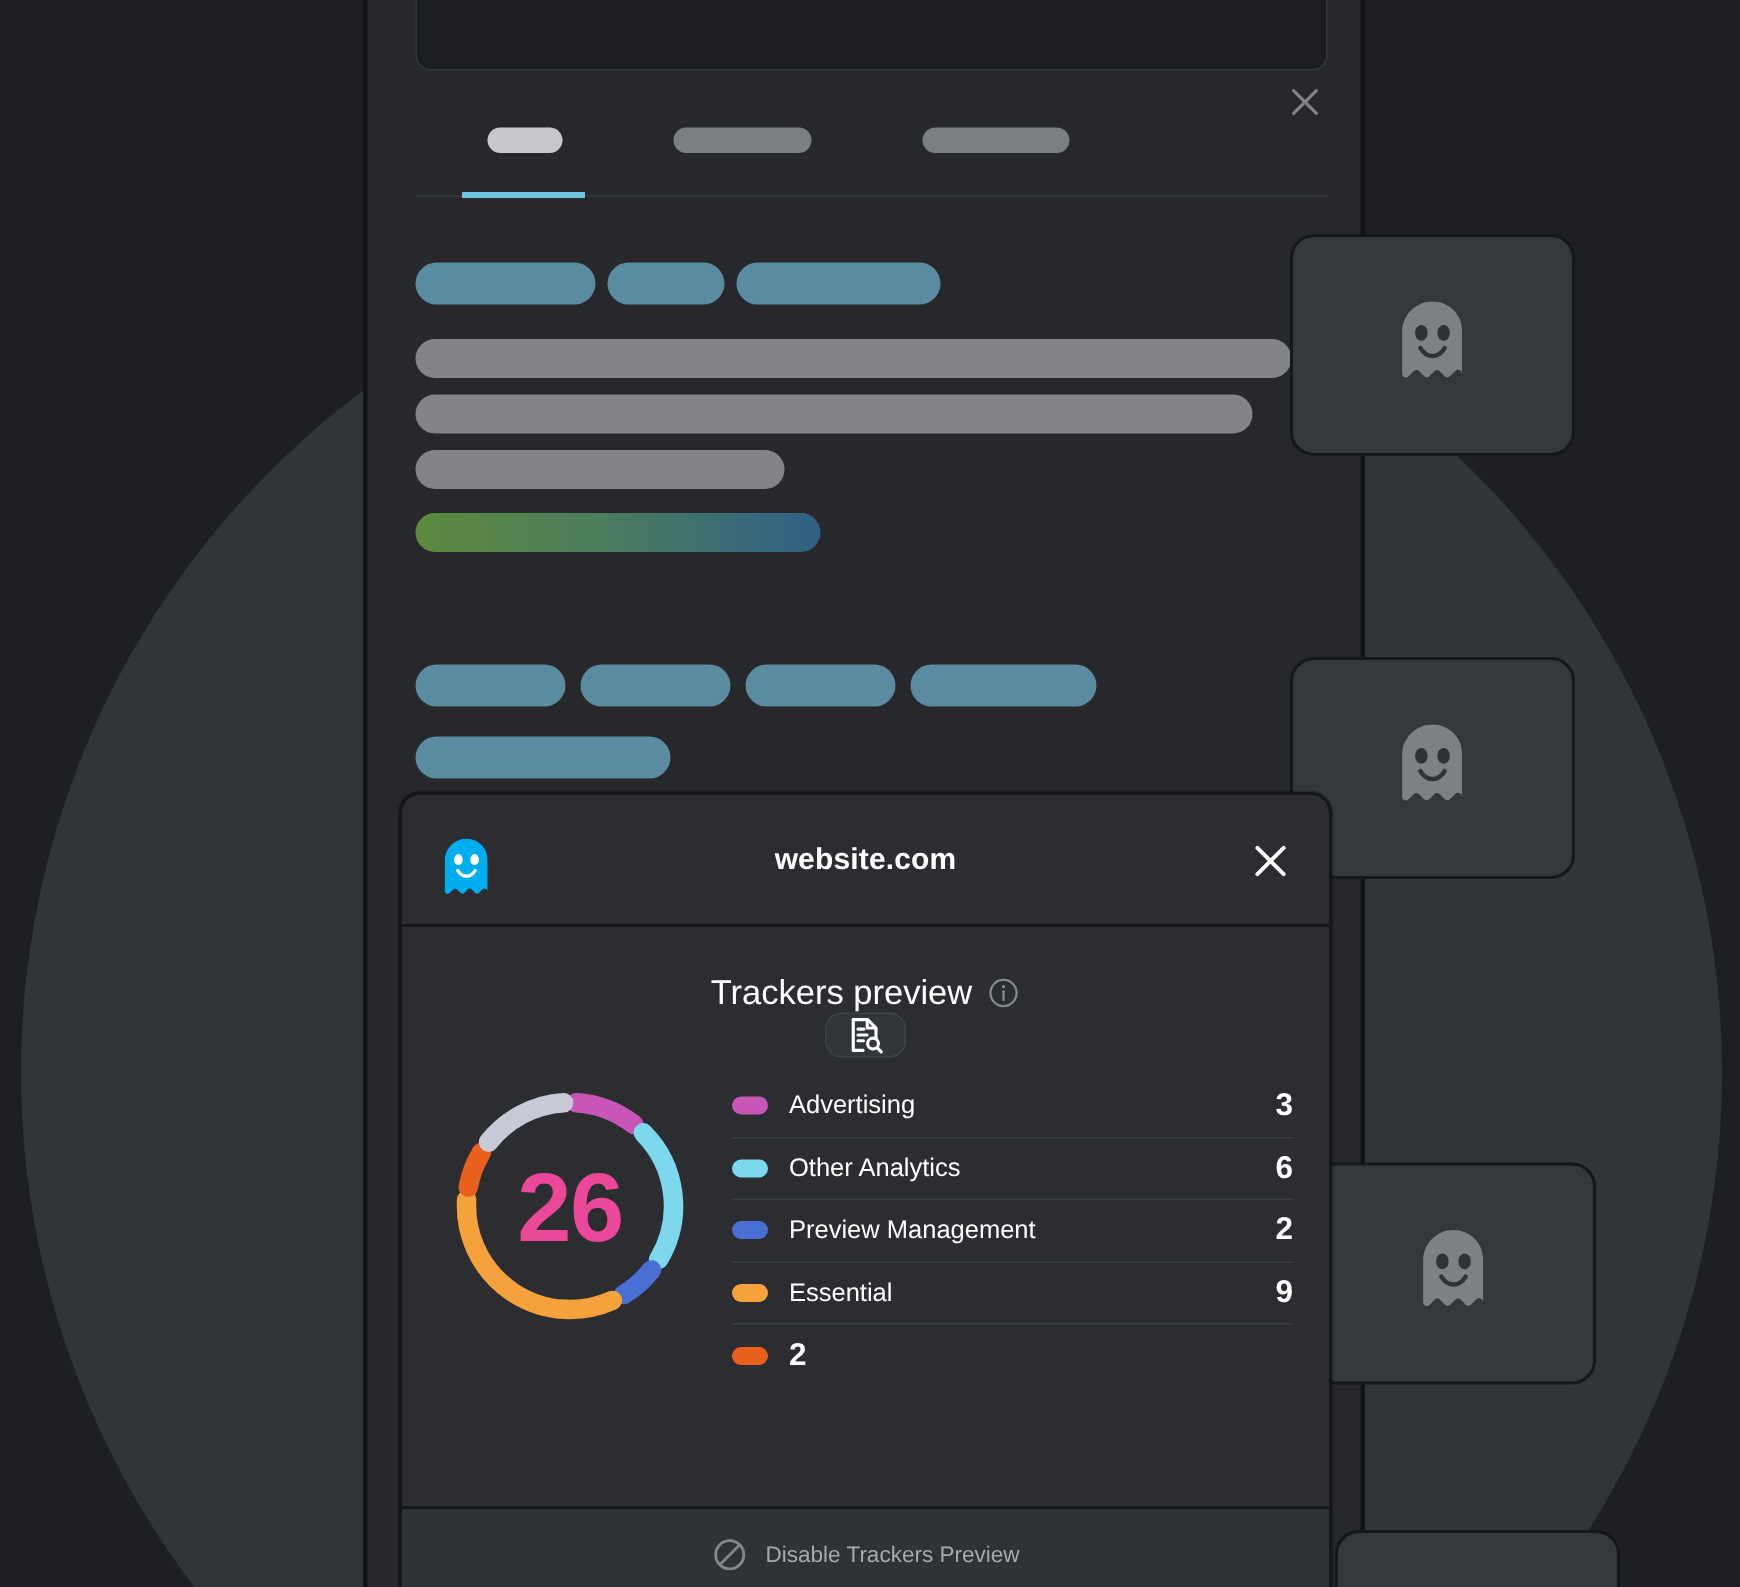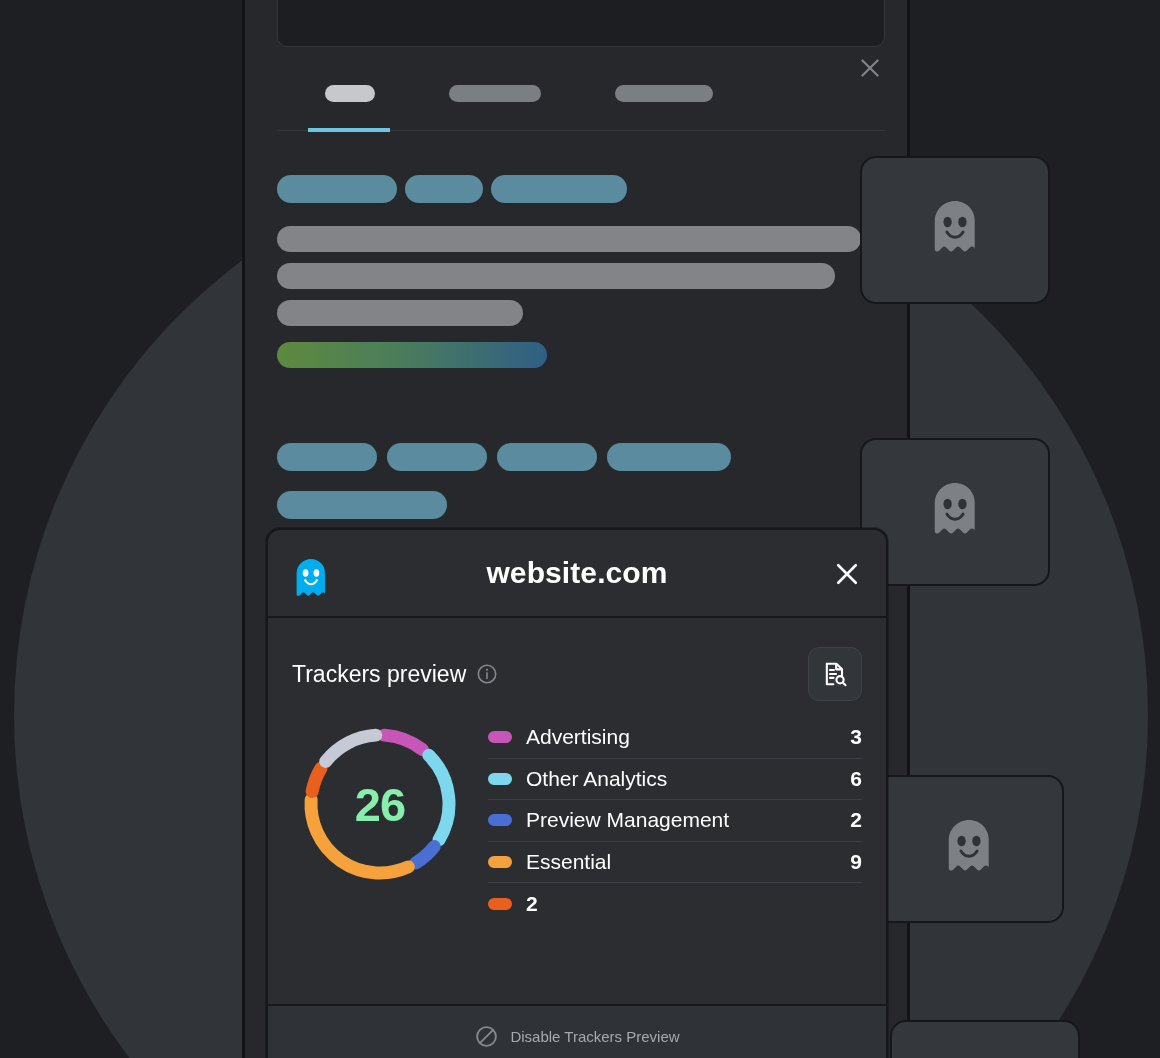--- a/index.html
+++ b/index.html
@@ -107,33 +107,34 @@
   .popup-header {
     position: relative;
     height: 88px;
     border-bottom: 2px solid #16181b;
     display: flex; align-items: center;
   }
   .popup-logo { position: absolute; left: 25px; top: 28px; width: 36px; height: 40px; }
   .popup-logo svg { width: 100%; height: 100%; }
   .popup-title {
     width: 100%; text-align: center;
-    color: #ffffff; font-size: 30px; font-weight: bold;
+    color: #ffffff; font-size: 20px; font-weight: bold;
     letter-spacing: .1px;
   }
   .popup-close {
     position: absolute; right: 24px; top: 29px;
     width: 30px; height: 30px; cursor: pointer;
   }
   .popup-close svg { display: block; width: 100%; height: 100%; }
 
   .popup-body { padding: 30px 24px 0 24px; }
   .tp-head {
     display: flex; align-items: center; justify-content: space-between;
     height: 52px;
+    flex-direction: column;
   }
   .tp-head-left { display: flex; align-items: center; gap: 10px; }
   .tp-title { color: #ffffff; font-size: 23px; font-weight: normal; }
   .info-icon { width: 22px; height: 22px; opacity: .68; }
   .info-icon svg { display: block; width: 100%; height: 100%; }
   .doc-btn {
     width: 54px; height: 54px;
     background: #32353a;
     border: 1px solid #3f4349;
     border-radius: 11px;
@@ -142,36 +143,36 @@
   }
   .doc-btn svg { width: 28px; height: 28px; }
 
   
   .tp-content { display: flex; gap: 20px; margin-top: 16px; }
   .donut-wrap { position: relative; width: 176px; height: 176px; flex: 0 0 176px; }
   .donut-wrap svg { position: absolute; inset: 0; width: 176px; height: 176px; }
   .donut-total {
     position: absolute; inset: 0;
     display: flex; align-items: center; justify-content: center;
-    color: #86efac; font-size: 47px; font-weight: bold;
+    color: #ec4899; font-size: 65px; font-weight: bold;
     letter-spacing: -1px;
   }
 
   .legend { flex: 1; padding-top: 1px; }
   .legend-row {
     display: flex; align-items: center;
     height: 41.5px;
     border-bottom: 1px solid #3c3f45;
   }
   .legend-row:last-child { border-bottom: none; }
   .swatch {
     width: 24px; height: 12px; border-radius: 6px;
     flex: 0 0 24px; margin-right: 14px;
   }
-  .legend-label { color: #ffffff; font-size: 21px; flex: 1; }
+  .legend-label { color: #ffffff; font-size: 17px; flex: 1; }
   .legend-count { color: #ffffff; font-size: 21px; font-weight: bold; }
 
   
   .popup-footer {
     position: absolute; left: 0; right: 0; bottom: 0;
     height: 62px;
     border-top: 2px solid #16181b;
     background: #2f3237;
     display: flex; align-items: center; justify-content: center;
     gap: 11px;

